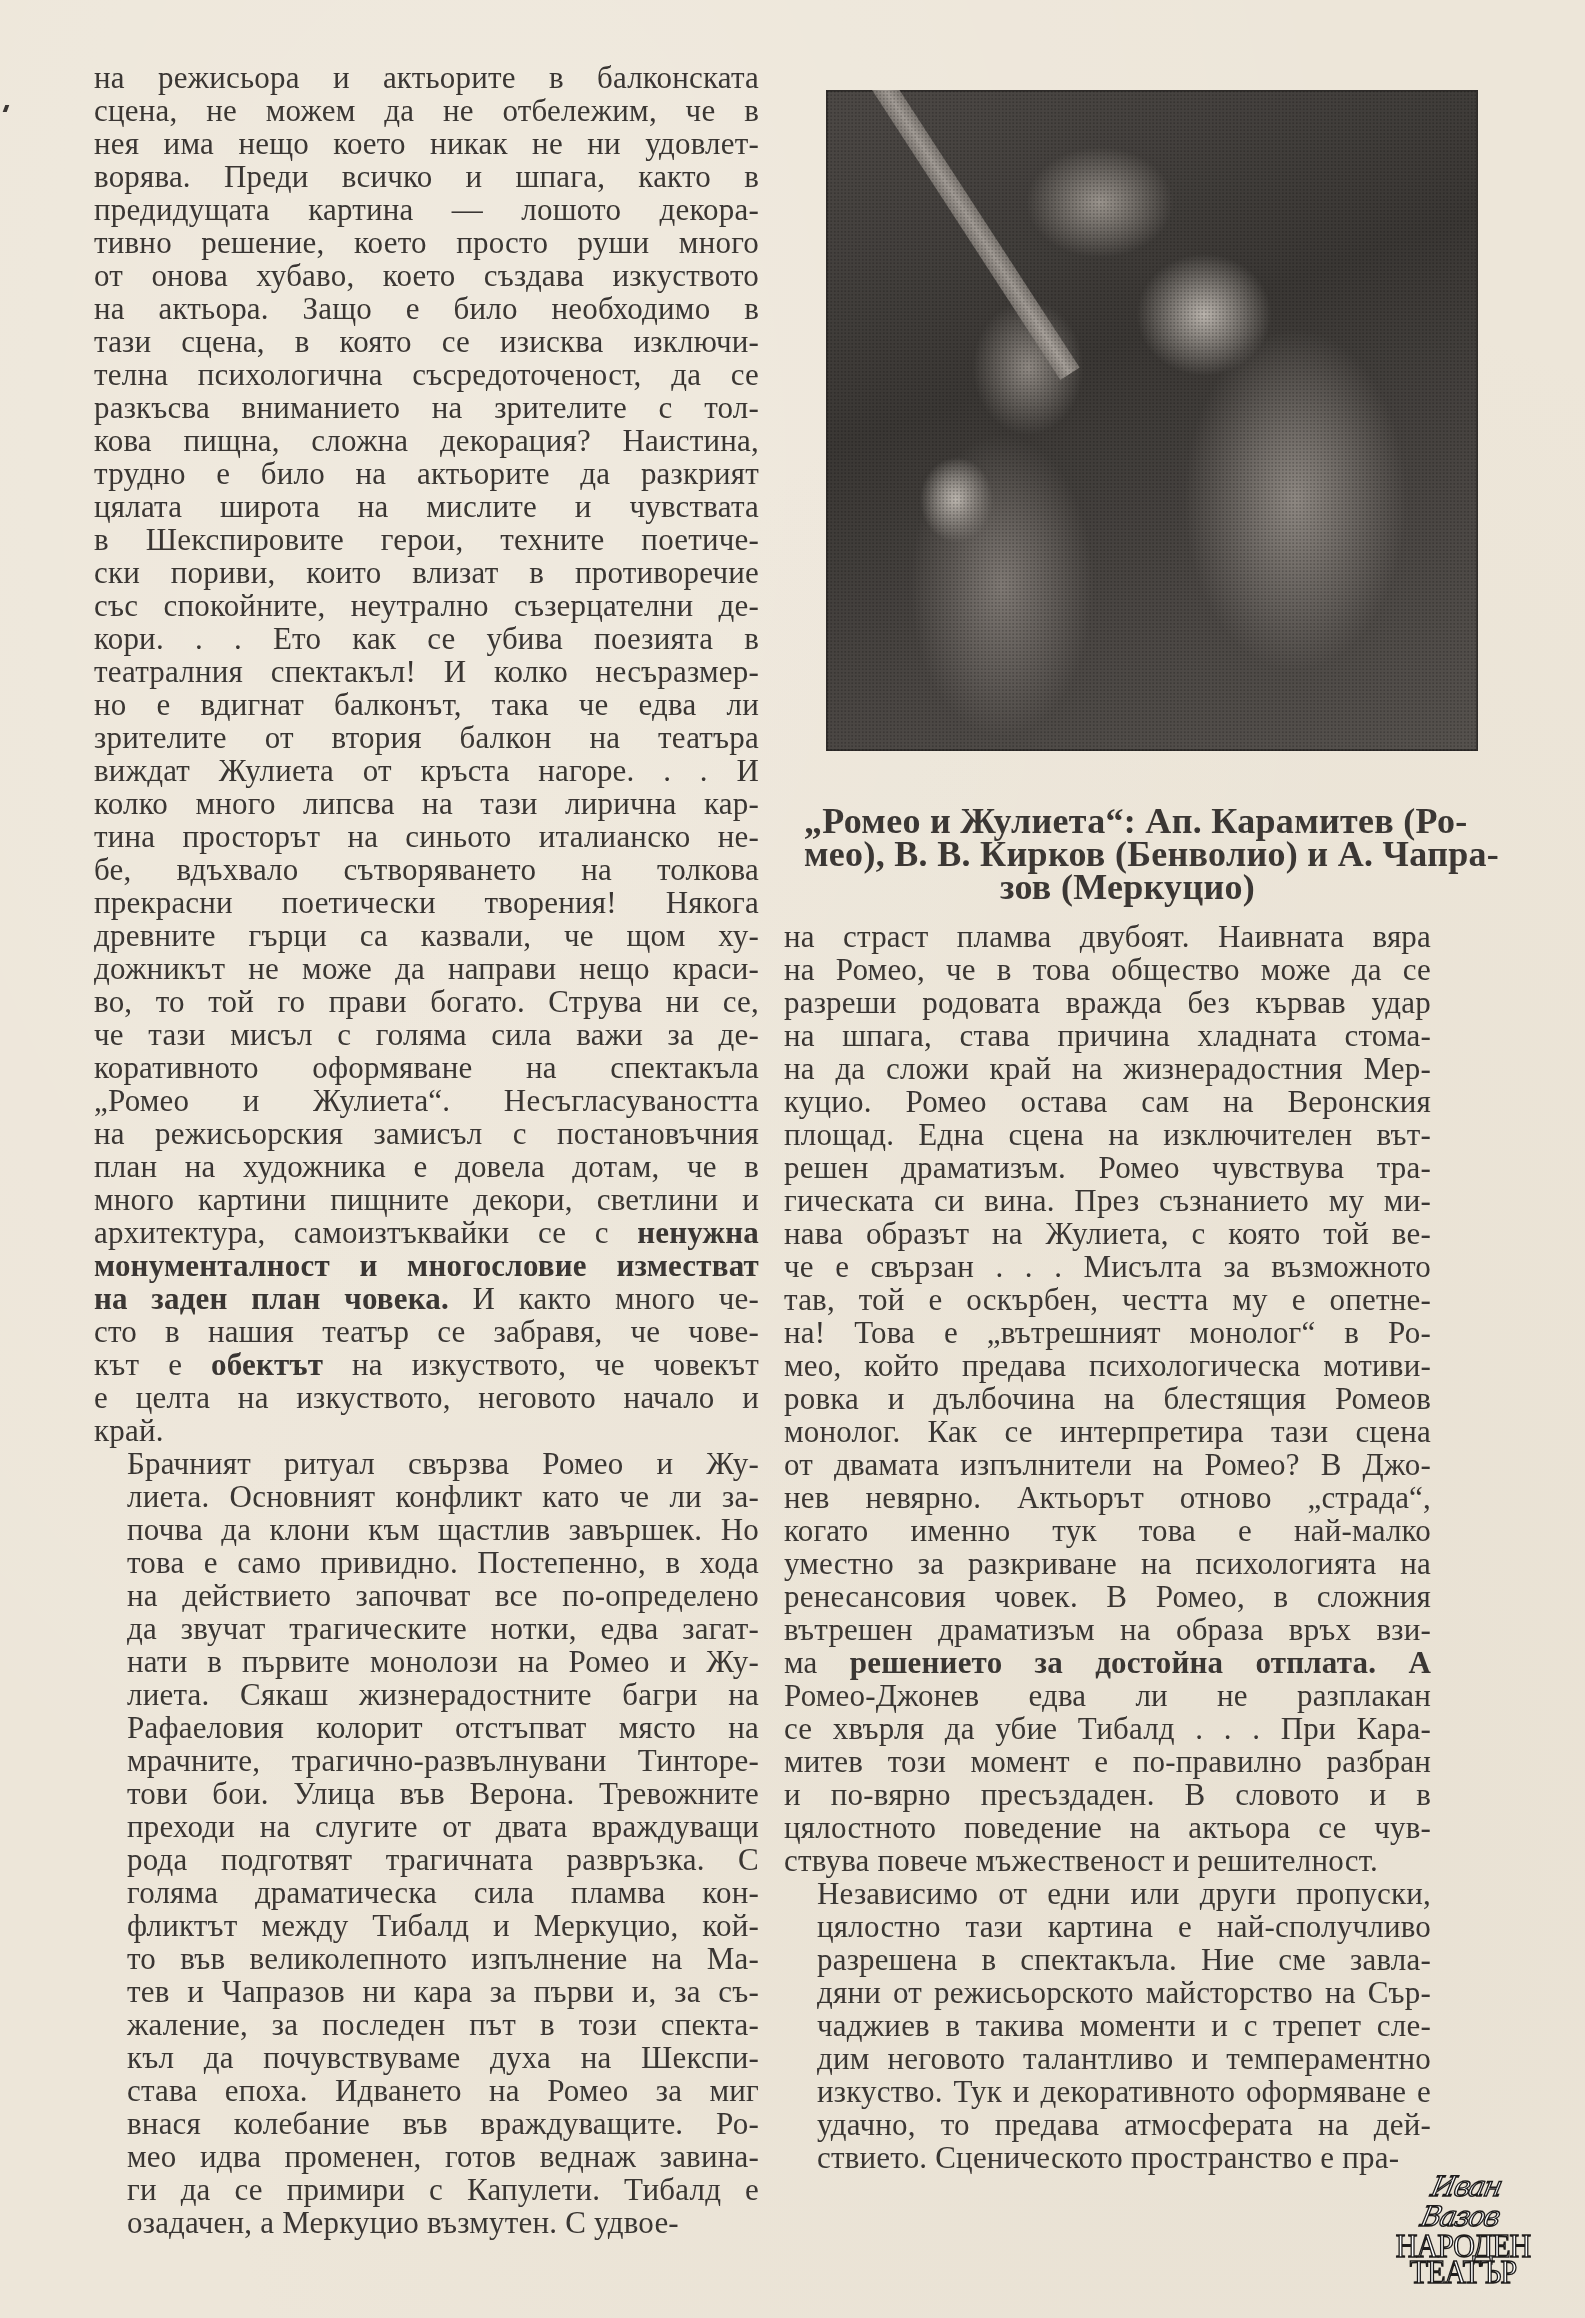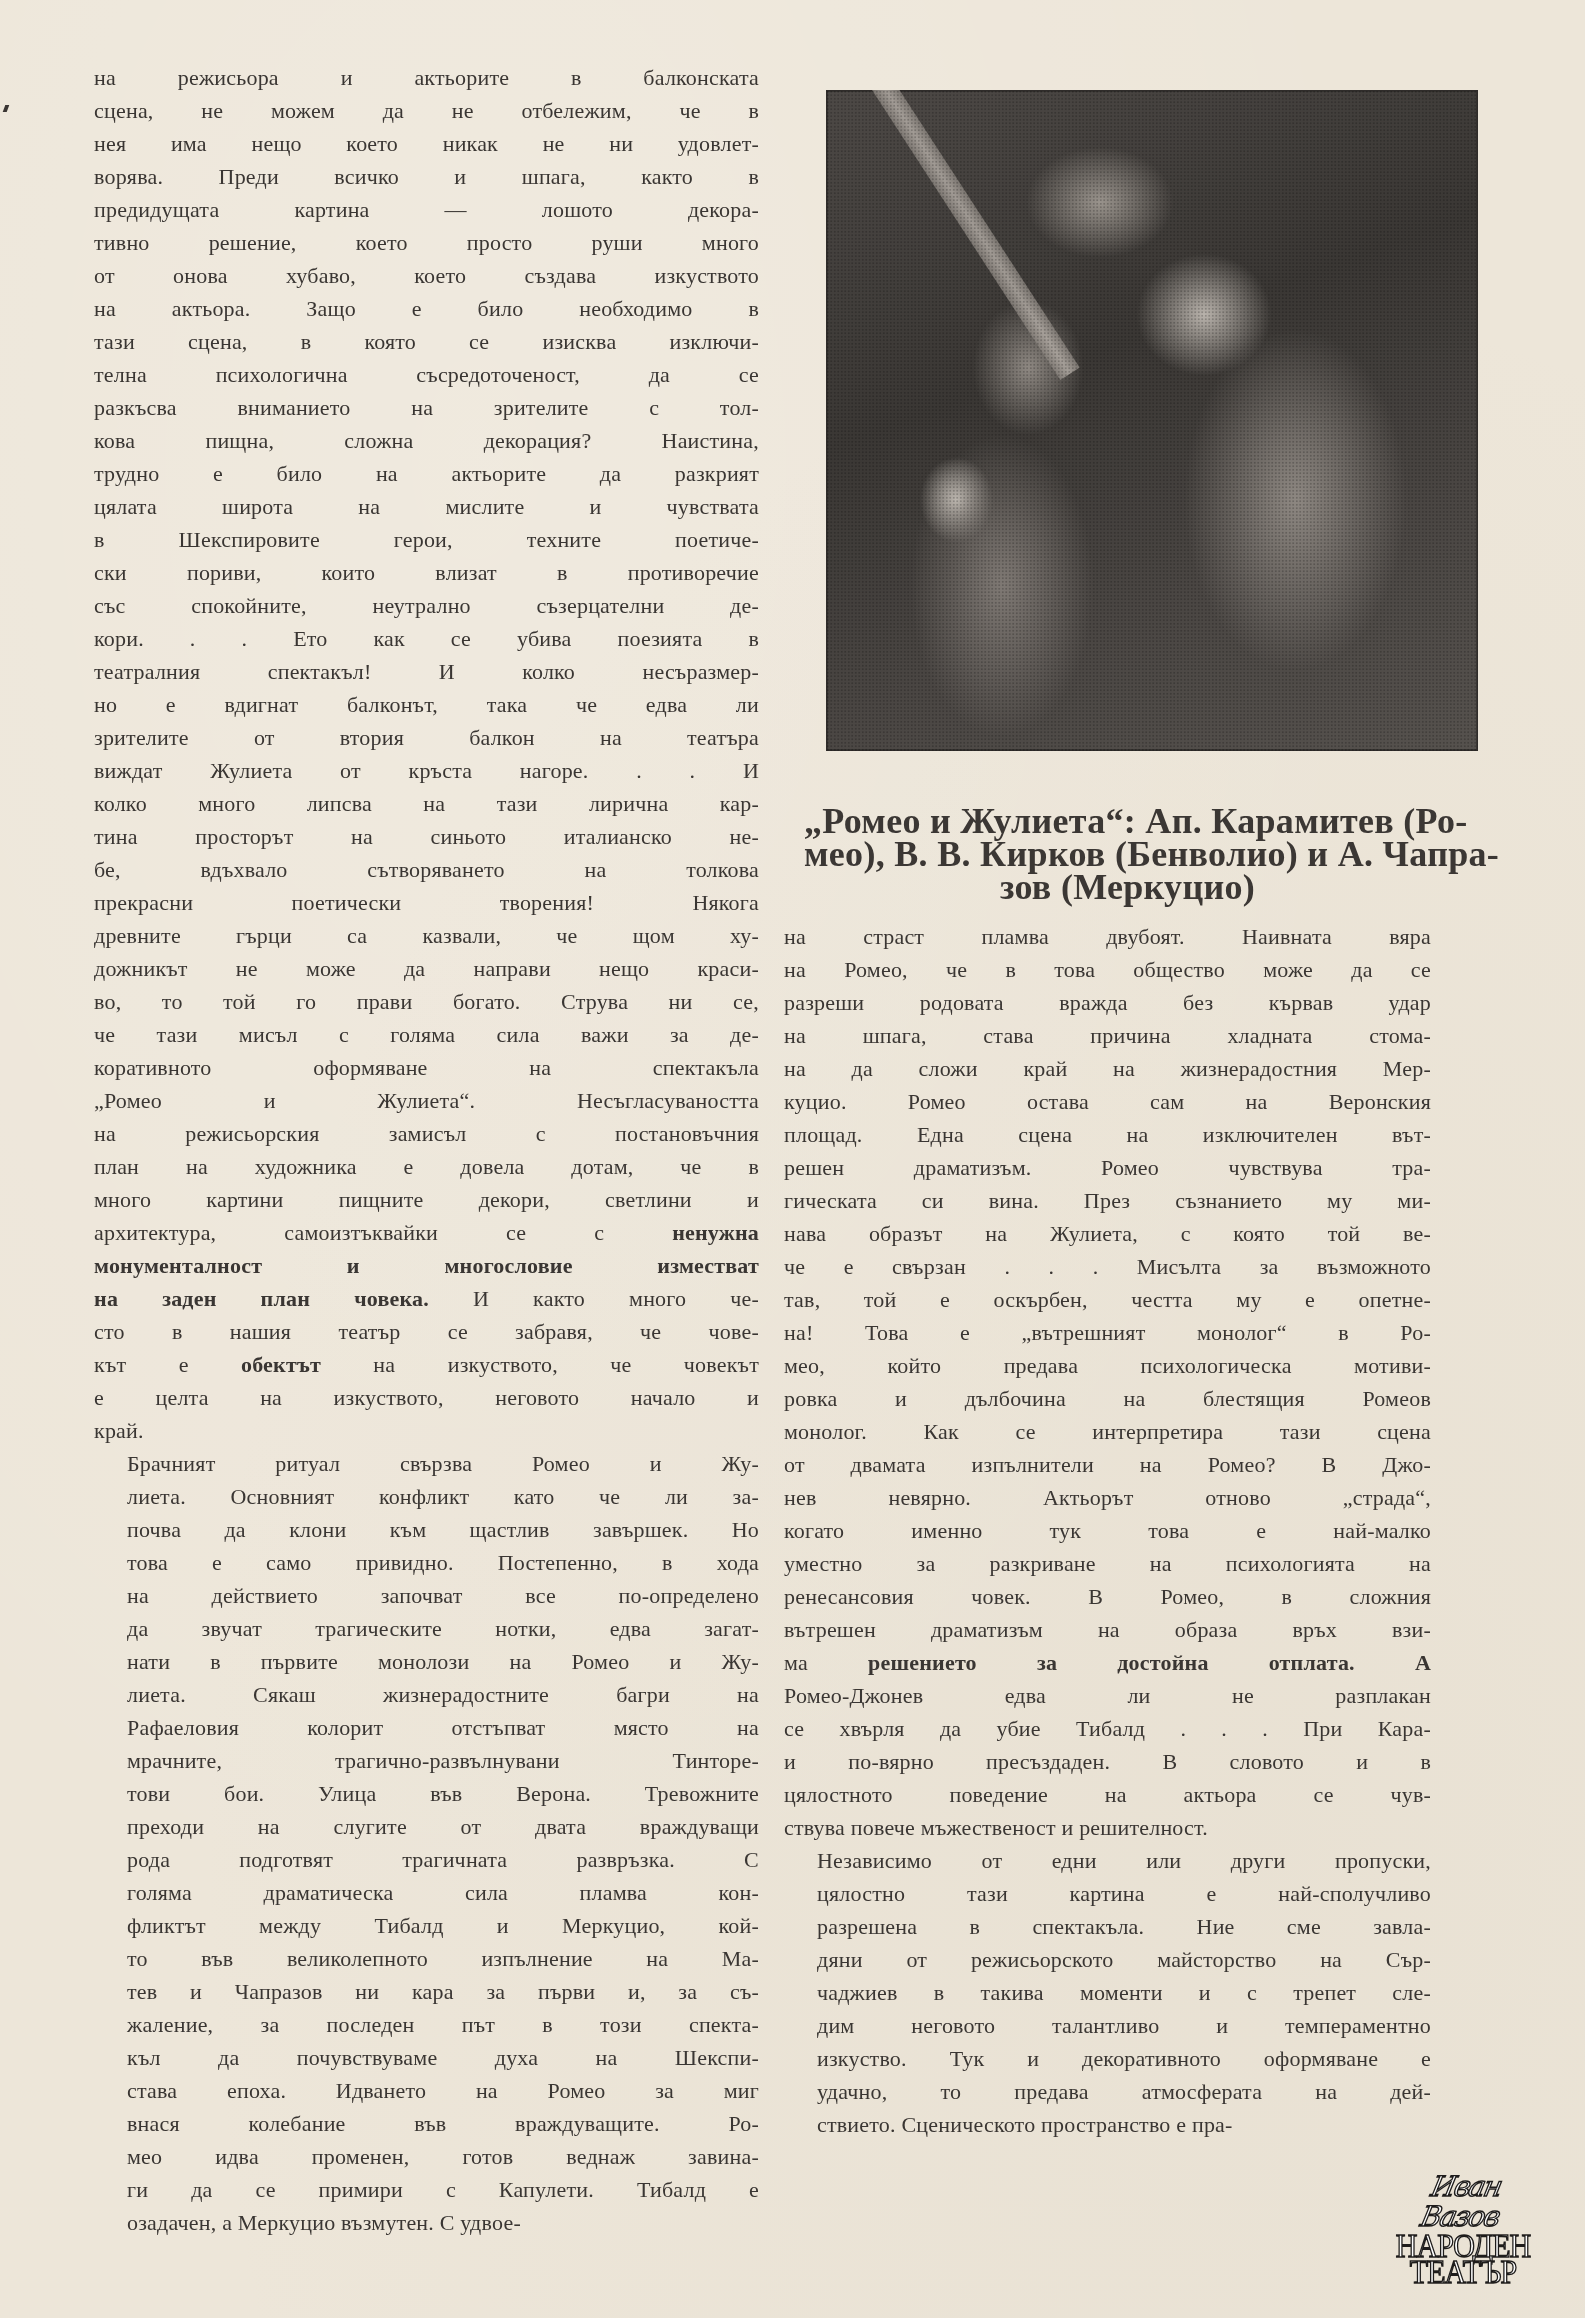--- a/index.html
+++ b/index.html
@@ -22,21 +22,21 @@
     }
     .margin-mark {
       position: absolute;
       left: 3.5px; top: 105px;
       width: 4.4px; height: 7px;
       background: #3a3633;
       transform: skewX(-20deg);
     }
     .col {
       position: absolute;
-      font-size: 22px;
+      font-size: 31px;
       line-height: 33px;
       text-align: justify;
       letter-spacing: 0.2px;
       transform-origin: left top;
     }
     .col-left { left: 94px; top: 61px; width: 665px; }
     .col-right { left: 784px; top: 920px; width: 647px; }
     .col p { margin: 0; }
     .col p.indent { text-indent: 33px; }
     .col p + p { margin-top: 0; }
@@ -232,20 +232,21 @@
         <span class="line">монолог. Как се интерпретира тази сцена</span>
         <span class="line">от двамата изпълнители на Ромео? В Джо-</span>
         <span class="line">нев невярно. Актьорът отново „страда“,</span>
         <span class="line">когато именно тук това е най-малко</span>
         <span class="line">уместно за разкриване на психологията на</span>
         <span class="line">ренесансовия човек. В Ромео, в сложния</span>
         <span class="line">вътрешен драматизъм на образа връх взи-</span>
         <span class="line">ма <b class="bold">решението за достойна отплата. А</b></span>
         <span class="line">Ромео-Джонев едва ли не разплакан</span>
         <span class="line">се хвърля да убие Тибалд . . . При Кара-</span>
+        <span class="line">митев този момент е по-правилно разбран</span>
         <span class="line">и по-вярно пресъздаден. В словото и в</span>
         <span class="line">цялостното поведение на актьора се чув-</span>
         <span class="line last">ствува повече мъжественост и решителност.</span>
       </p>
     <p class="indent">
         <span class="line">Независимо от едни или други пропуски,</span>
         <span class="line">цялостно тази картина е най-сполучливо</span>
         <span class="line">разрешена в спектакъла. Ние сме завла-</span>
         <span class="line">дяни от режисьорското майсторство на Сър-</span>
         <span class="line">чаджиев в такива моменти и с трепет сле-</span>

